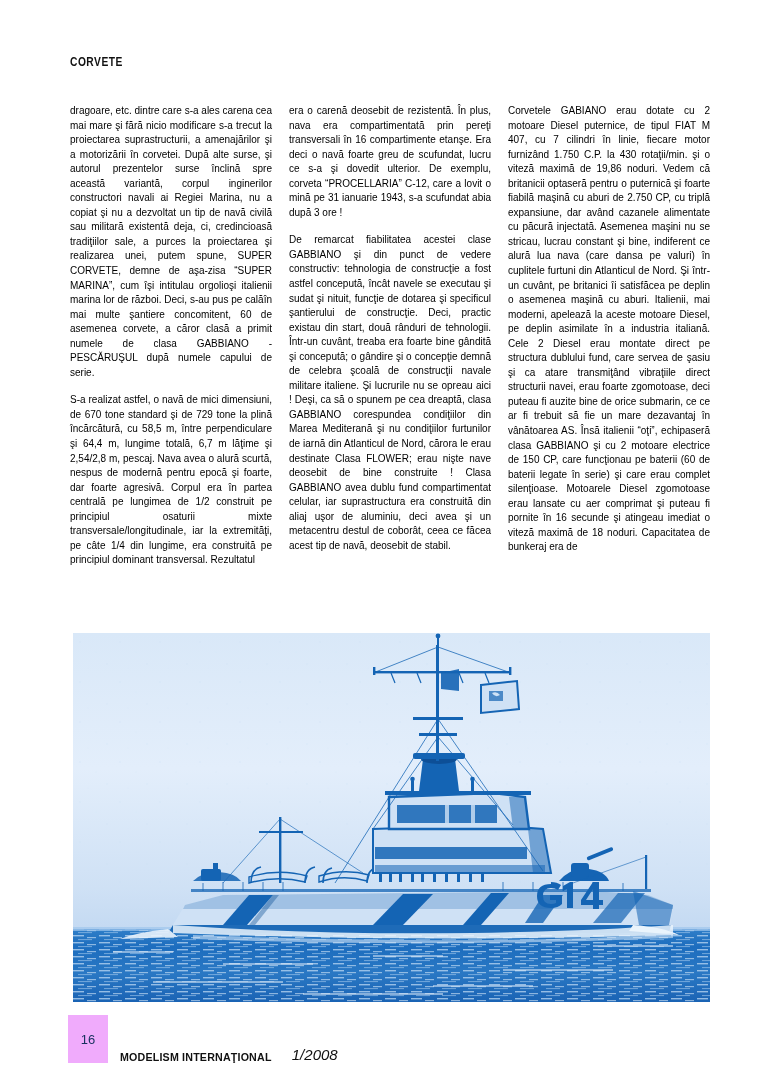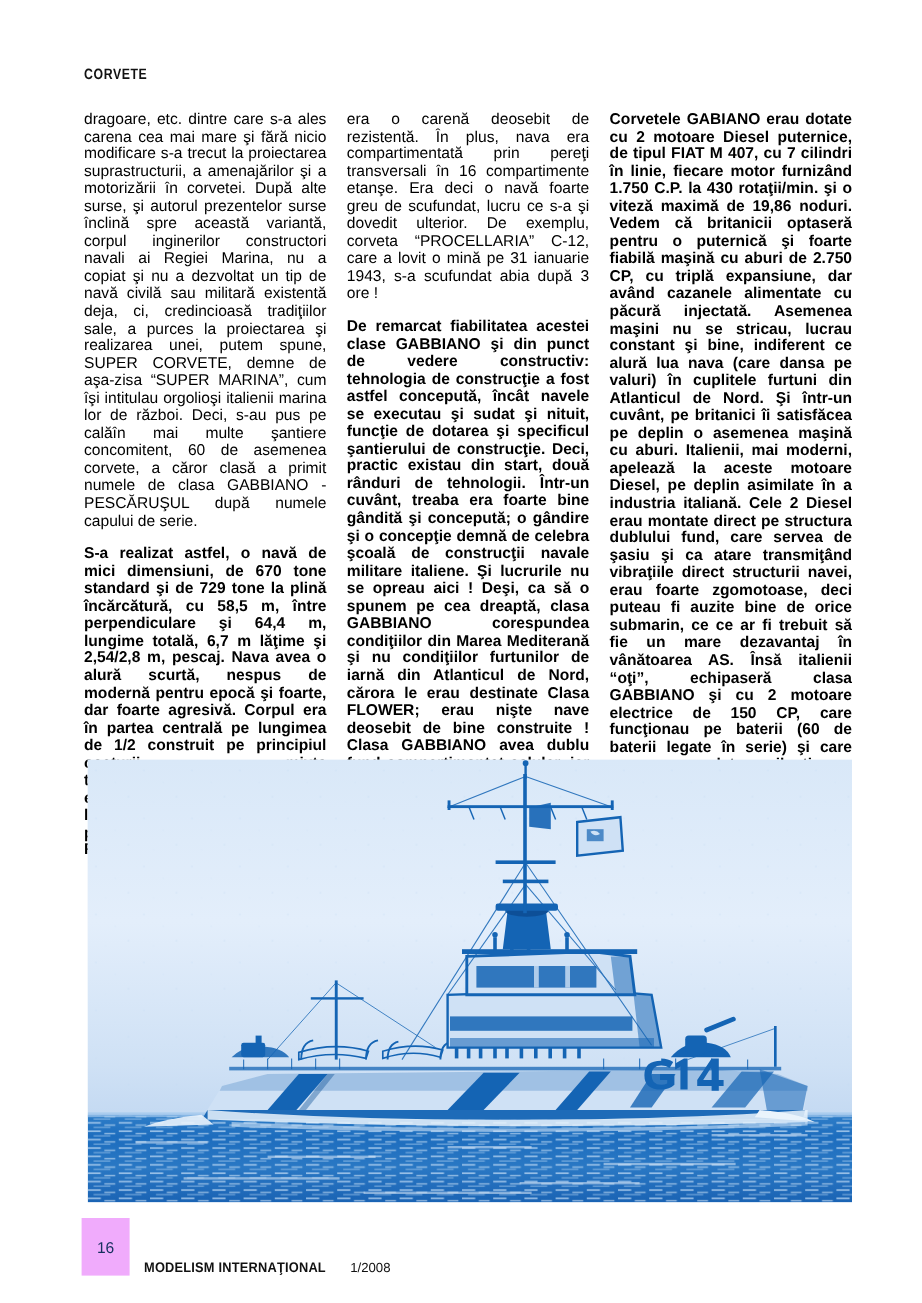--- a/index.html
+++ b/index.html
@@ -45,29 +45,29 @@
     width: 640px;
     display: flex;
     flex-direction: row;
     gap: 17px;
   }
   .col {
     width: 202px;
     flex: 0 0 202px;
   }
   .col p {
-    margin: 0 0 13px 0;
-    font-size: 13px;
+    margin: 12px 0 13px 0;
+    font-size: 10px;
     line-height: 14.55px;
     text-align: justify;
     text-justify: inter-word;
     hyphens: manual;
     color: #000;
   }
-  .col p:last-child { margin-bottom: 0; font-weight: bold; }
+  .col p:last-child { margin-bottom: 0; }
 
   
   .photo {
     position: absolute;
     left: 73px;
     top: 633px;
     width: 637px;
     height: 369px;
     overflow: hidden;
     background: #e7f0fa;
@@ -106,23 +106,24 @@
   .mag-title {
     font-weight: bold;
     font-size: 11.6px;
     letter-spacing: 0.2px;
     transform: scaleX(0.92);
     transform-origin: left center;
     color: #111;
     white-space: nowrap;
   }
   .mag-issue {
-    font-size: 11px;
+    font-size: 15px;
     color: #111;
     white-space: nowrap;
+    font-style: italic;
   }
 </style>
 </head>
 <body>
 
 <div class="page">
 
   <div class="running-head">CORVETE</div>
 
   <div class="columns">

